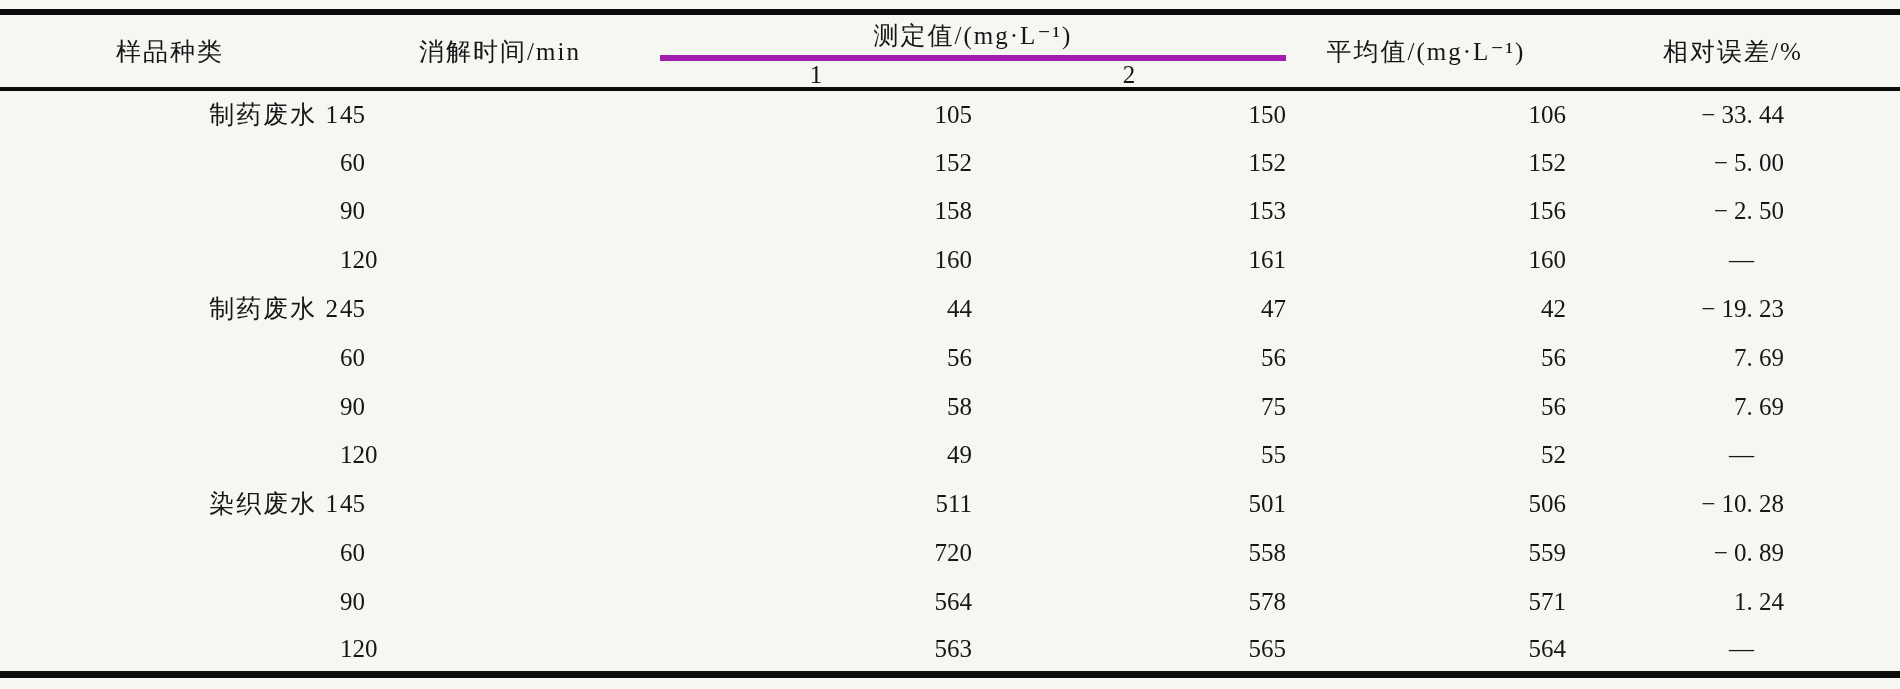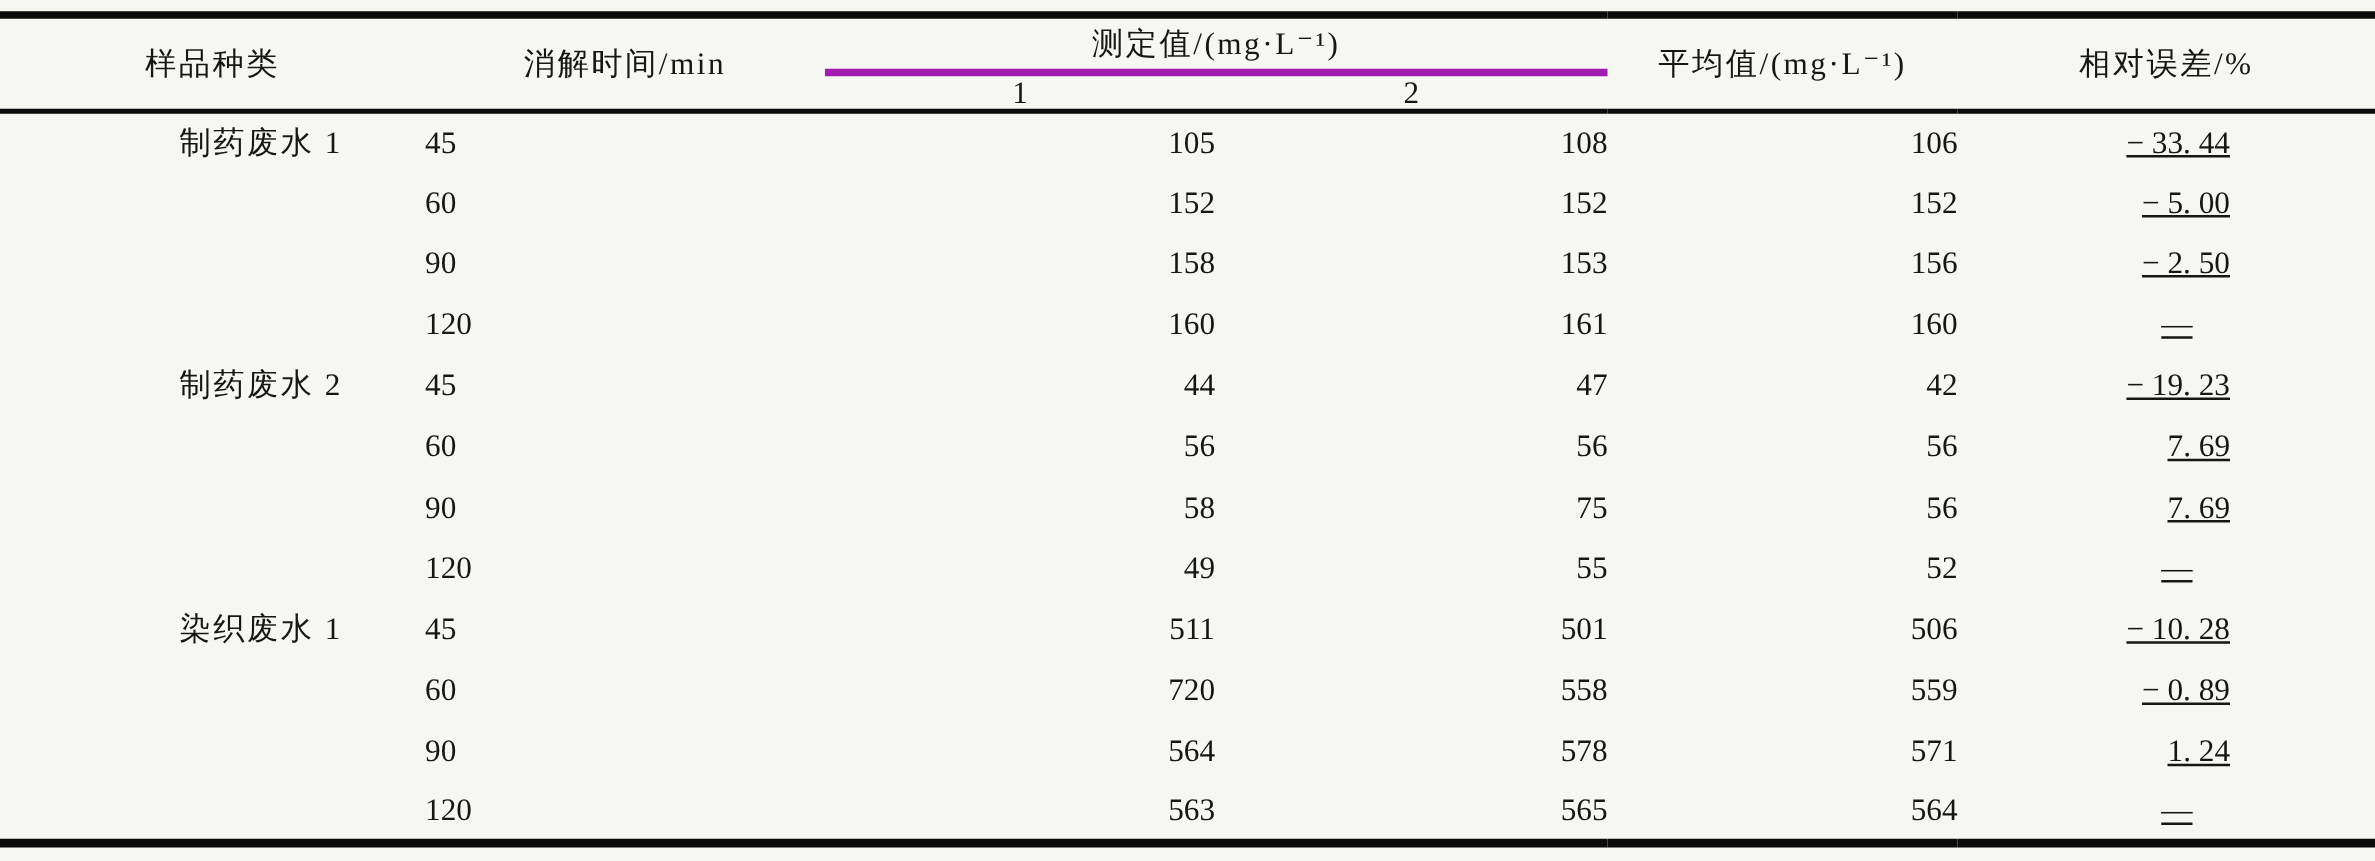--- a/index.html
+++ b/index.html
@@ -32,24 +32,24 @@
   col.c5 { width: 334px; }
   thead { border-bottom: 4px solid #0b0b0b; }
   tbody { border-top: 4px solid #0b0b0b; }
   th, td { padding: 0; vertical-align: middle; font-weight: normal; }
   th { text-align: center; letter-spacing: 2px; }
   tr.hrow1 { height: 46px; }
   tr.hrow2 { height: 31px; }
   tr.hrow2 th { letter-spacing: 0; }
   th.group { border-bottom: 6px solid #a21caf; }
   tbody tr { height: 48.8px; }
-  td.c-sample { text-align: center; padding-left: 78px; letter-spacing: 2px; }
+  td.c-sample { text-align: right; padding-left: 78px; letter-spacing: 2px; }
   td.c-time { padding-right: 154px; }
   td.c-num { text-align: right; }
-  td.c-err { text-align: right; padding-right: 116px; text-decoration: underline; }
+  td.c-err { text-align: right; padding-right: 116px; }
   td.c-err.dash { padding-right: 146px; }
 </style>
 </head>
 <body>
 
 <div class="page">
   <table class="data-table">
     <colgroup>
       <col class="c0">
         <col class="c1">
@@ -69,21 +69,21 @@
       <tr class="hrow2">
         <th>1</th>
         <th>2</th>
       </tr>
     </thead>
     <tbody id="table-body">
         <tr>
           <td class="c-sample">制药废水 1</td>
           <td class="c-time">45</td>
           <td class="c-num">105</td>
-          <td class="c-num">108</td>
+          <td class="c-num">150</td>
           <td class="c-num">106</td>
           <td class="c-err">− 33. 44</td>
         </tr>
         <tr>
           <td class="c-sample"></td>
           <td class="c-time">60</td>
           <td class="c-num">152</td>
           <td class="c-num">152</td>
           <td class="c-num">152</td>
           <td class="c-err">− 5. 00</td>

